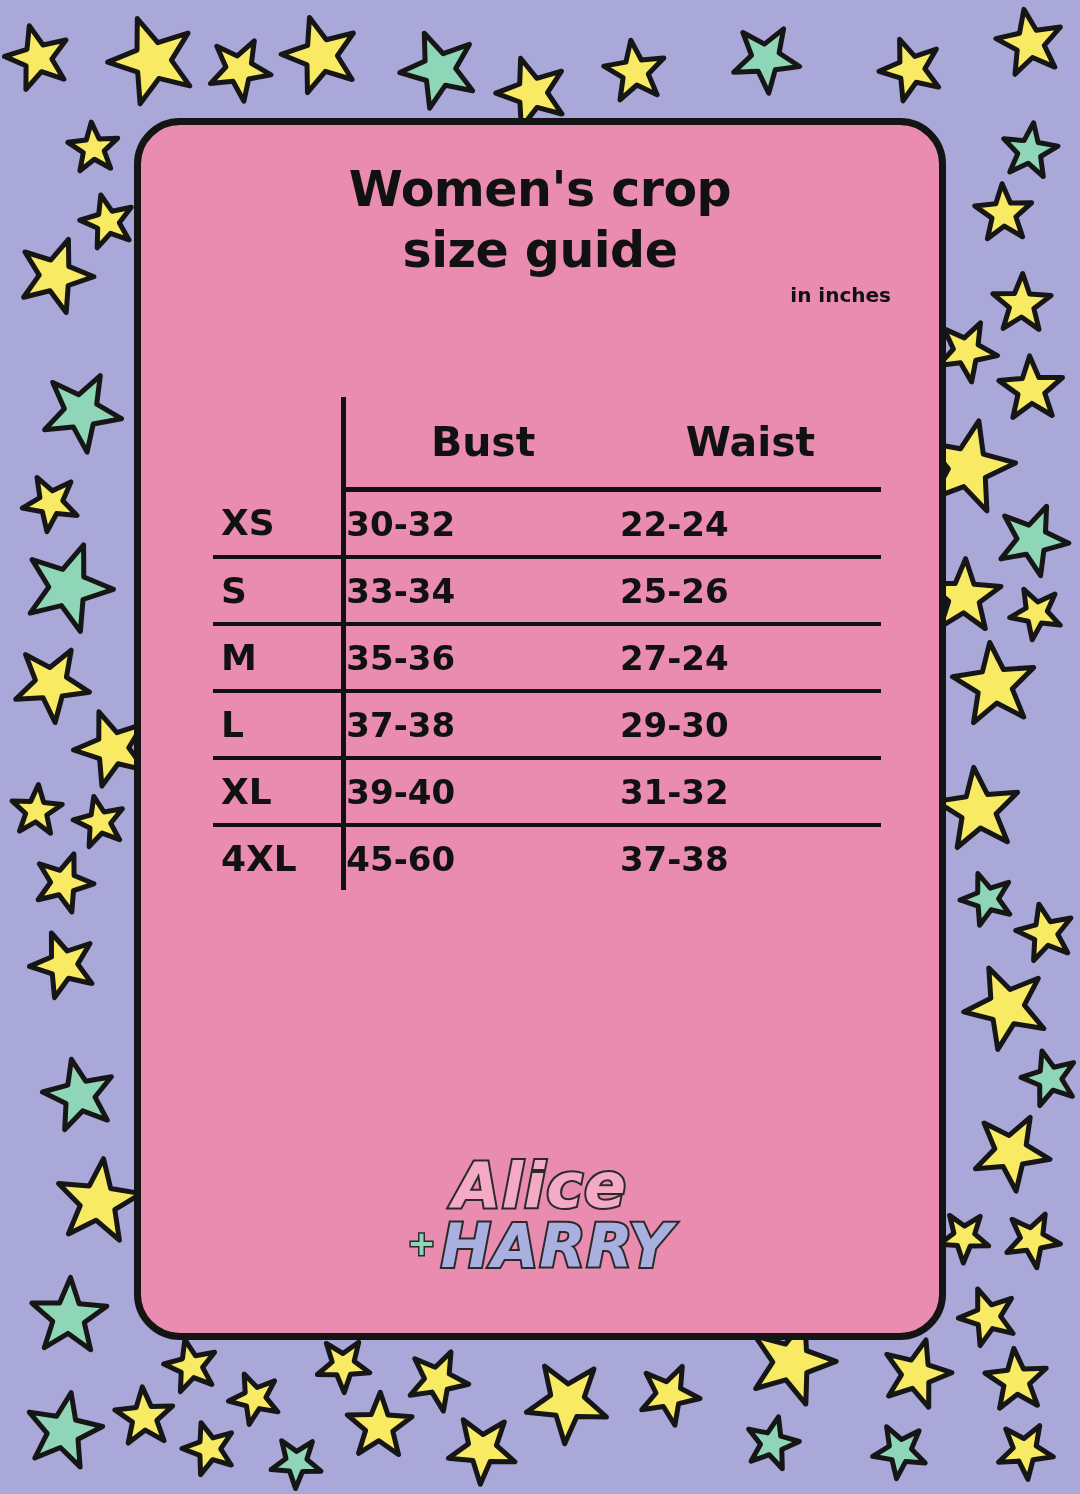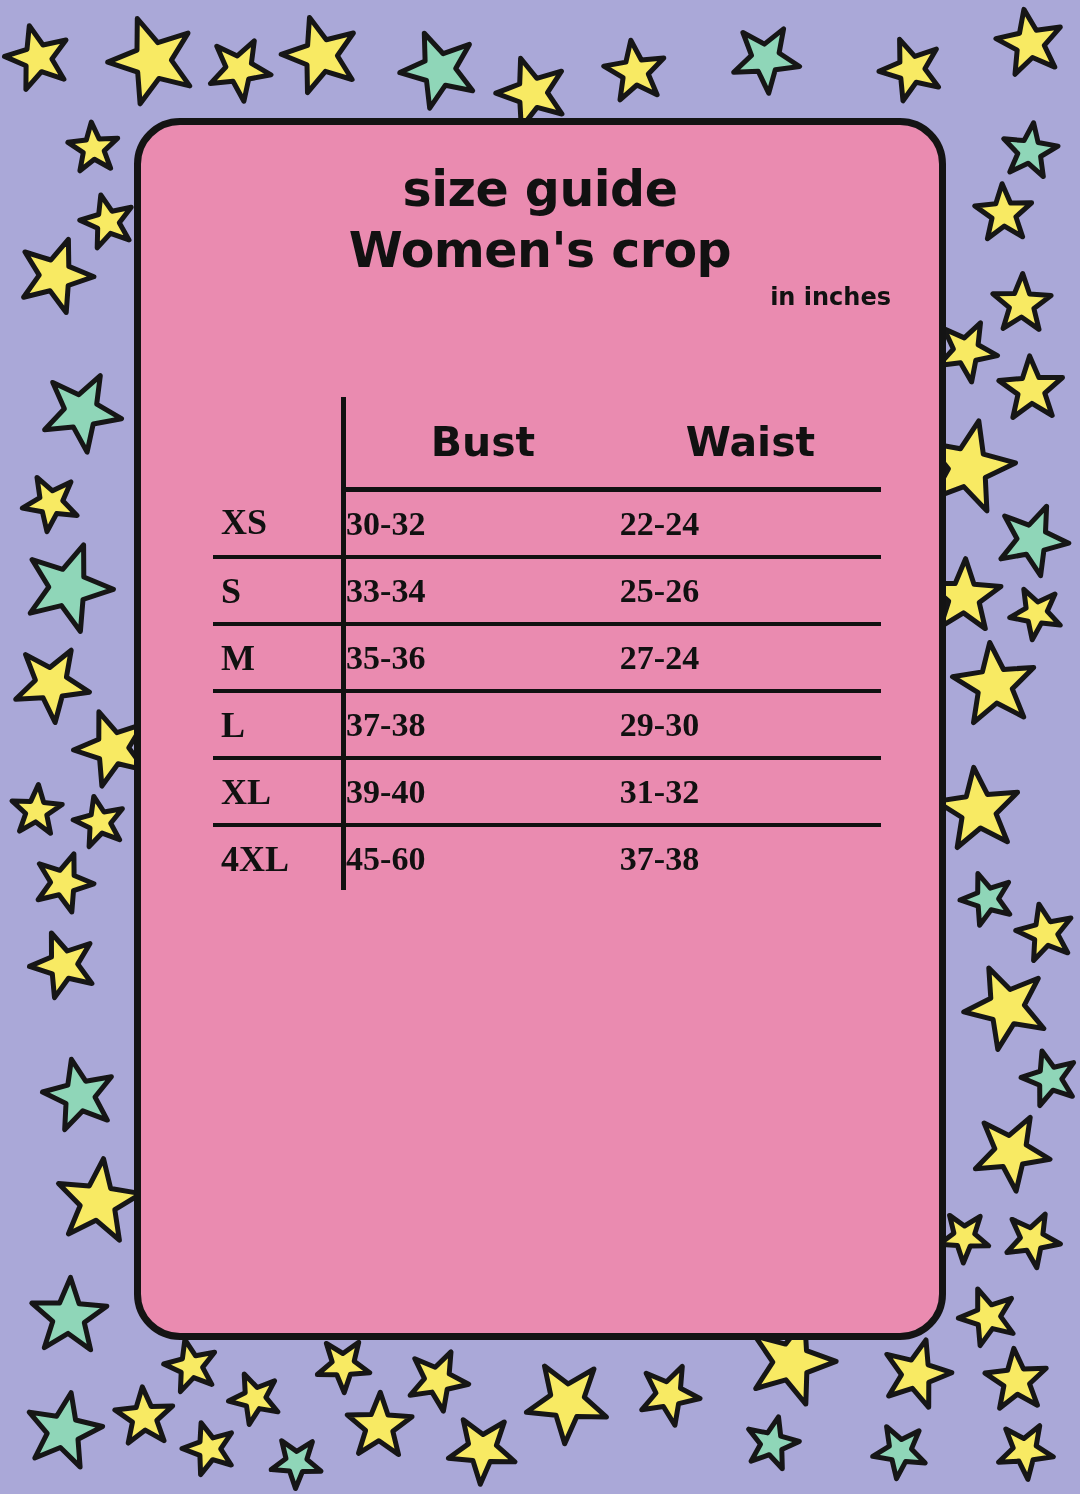--- a/index.html
+++ b/index.html
@@ -47,21 +47,21 @@
     font-size: 49px;
     letter-spacing: -0.5px;
     color: #111;
     line-height: 1.25;
   }
   #units {
     position: absolute;
     right: 48px;
     top: 158px;
     font-weight: bold;
-    font-size: 24px;
+    font-size: 20px;
     color: #111;
   }
 
   
   #size-table {
     position: absolute;
     left: 72px;
     top: 272px;
     width: 668px;
     border-collapse: collapse;
@@ -74,21 +74,20 @@
     vertical-align: middle;
   }
   #size-table th {
     font-size: 41px;
     height: 90px;
     border-bottom: 5px solid #111;
   }
   #size-table td {
     font-size: 34px;
     border-bottom: 4px solid #111;
-    font-family: Liberation Serif, serif;
   }
   #size-table tr:last-child td {
     border-bottom: none;
   }
   .col-size {
     width: 122px;
     text-align: left !important;
     padding-left: 8px !important;
     font-size: 36px !important;
     border-right: 5px solid #111;
@@ -203,22 +202,22 @@
       <polygon points="37.0,477.4 52.5,490.8 70.9,481.9 62.8,500.7 77.0,515.5 56.6,513.6 47.0,531.7 42.4,511.7 22.3,508.1 39.9,497.6" fill="#f8ea63" stroke="#161616" stroke-width="5" stroke-linejoin="round"></polygon>
       <polygon points="93.8,796.4 104.0,812.0 122.4,808.7 110.7,823.3 119.6,839.7 102.1,833.1 89.1,846.6 90.0,827.9 73.2,819.8 91.2,814.9" fill="#f8ea63" stroke="#161616" stroke-width="5" stroke-linejoin="round"></polygon>
       <polygon points="201.1,1422.7 212.9,1437.9 231.5,1432.9 220.7,1448.9 231.2,1465.0 212.7,1459.7 200.6,1474.6 199.9,1455.4 182.0,1448.5 200.0,1441.9" fill="#f8ea63" stroke="#161616" stroke-width="5" stroke-linejoin="round"></polygon>
       <polygon points="1023.8,589.3 1037.8,602.0 1055.0,594.0 1047.3,611.3 1060.2,625.1 1041.4,623.1 1032.2,639.7 1028.3,621.2 1009.7,617.6 1026.1,608.1" fill="#f8ea63" stroke="#161616" stroke-width="5" stroke-linejoin="round"></polygon>
       <polygon points="254.3,40.8 251.4,63.3 271.0,74.8 248.7,79.0 243.9,101.2 233.0,81.3 210.4,83.6 225.9,67.0 216.8,46.2 237.3,55.9" fill="#f8ea63" stroke="#161616" stroke-width="5" stroke-linejoin="round"></polygon>
     </svg></div>
 
 <div id="card">
 
   <div id="title-block">
+    <div class="title-line">Women's crop</div>
     <div class="title-line">size guide</div>
-    <div class="title-line">Women's crop</div>
   </div>
   <div id="units">in inches</div>
 
   <table id="size-table">
     <thead>
       <tr>
         <th class="col-size"></th>
         <th class="col-bust">Bust</th>
         <th class="col-waist">Waist</th>
       </tr>
@@ -250,13 +249,19 @@
         <td class="col-waist">31-32</td>
       </tr>
       <tr>
         <td class="col-size">4XL</td>
         <td class="col-bust">45-60</td>
         <td class="col-waist">37-38</td>
       </tr>
     </tbody>
   </table>
 
+  <div id="logo">
+    <span id="logo-alice">Alice</span>
+    <span id="logo-harry">
+      <span id="logo-plus">+</span><span>HARRY</span>
+    </span>
+  </div>
 </div>
 
 </body></html>

